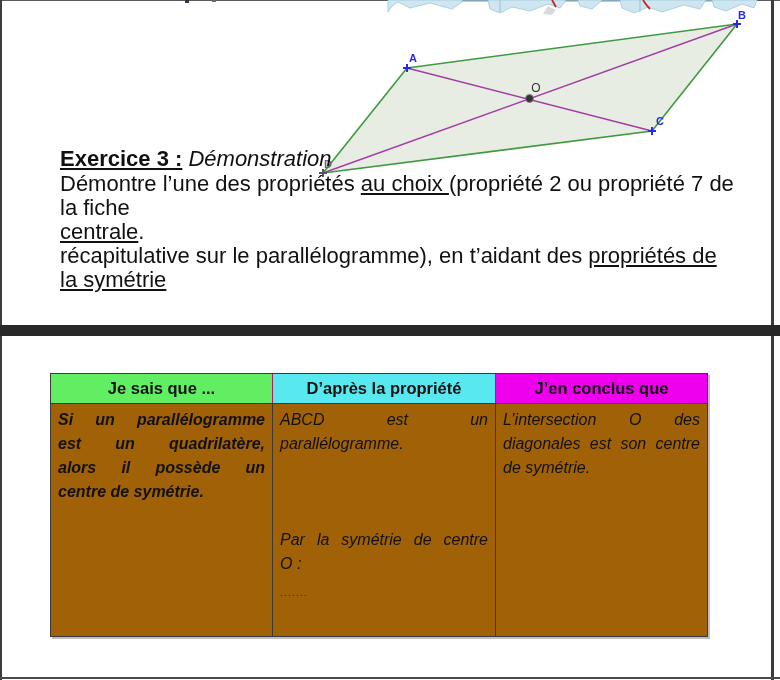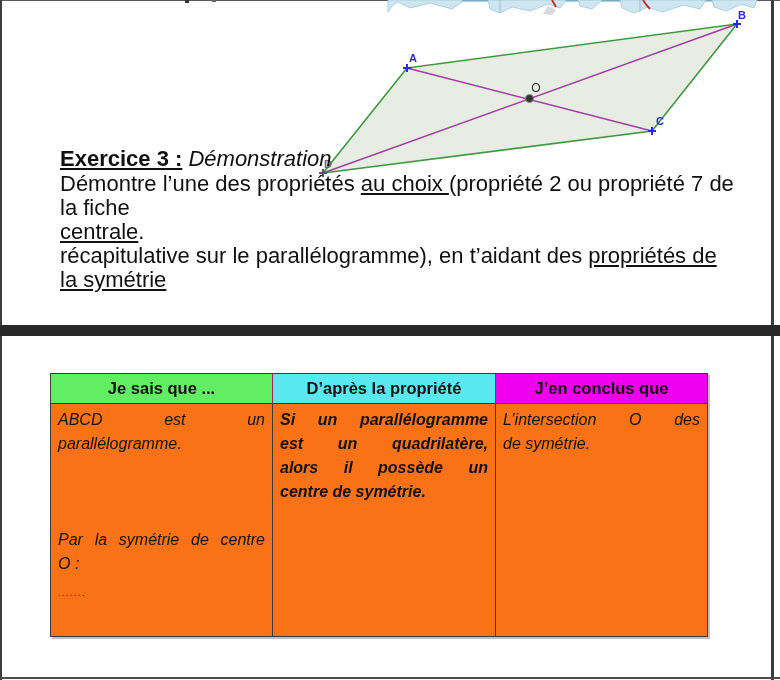--- a/index.html
+++ b/index.html
@@ -32,21 +32,21 @@
   .bu{font-weight:normal;text-decoration:underline;}
 
   
   .tbl{
     position:absolute;left:50px;top:373px;
     display:grid;
     grid-template-columns:221px 223px 212px;
     grid-template-rows:29px 233px;
     border:1px solid #3a3a3a;
     box-shadow:2px 2px 0 #c0c0c0;
-    background:#f97316;
+    background:#a16207;
   }
   .hc{
     display:flex;align-items:center;justify-content:center;
     font-weight:bold;font-size:16.5px;
     border-left:1px solid #be185d;
   }
   .hc:first-child{border-left:none;}
   .hc.g{background:var(--header_green,#62ee62);}
   .hc.c{background:var(--header_cyan,#58e8f0);}
   .hc.m{background:var(--header_magenta,#ee00ee);}
@@ -127,32 +127,33 @@
   <div class="hc g">
     <span>Je sais que ...</span>
   </div>
   <div class="hc c">
     <span>D’après la propriété</span>
   </div>
   <div class="hc m">
     <span>J’en conclus que</span>
   </div>
 
+  <div class="bc bold">
+    <div class="jline">Si un parallélogramme</div>
+    <div class="jline">est un quadrilatère,</div>
+    <div class="jline">alors il possède un</div>
+    <div class="jline end">centre de symétrie.</div>
+  </div>
+
   <div class="bc">
     <div class="jline">ABCD est un</div>
     <div class="jline end">parallélogramme.</div>
     <div class="jline gap72">Par la symétrie de centre</div>
     <div class="jline end">O :</div>
     <div class="dots">.......</div>
   </div>
 
-  <div class="bc bold">
-    <div class="jline">Si un parallélogramme</div>
-    <div class="jline">est un quadrilatère,</div>
-    <div class="jline">alors il possède un</div>
-    <div class="jline end">centre de symétrie.</div>
-  </div>
-
   <div class="bc">
     <div class="jline">L’intersection O des</div>
+    <div class="jline">diagonales est son centre</div>
     <div class="jline end">de symétrie.</div>
   </div>
 </div>
 
 </body></html>

